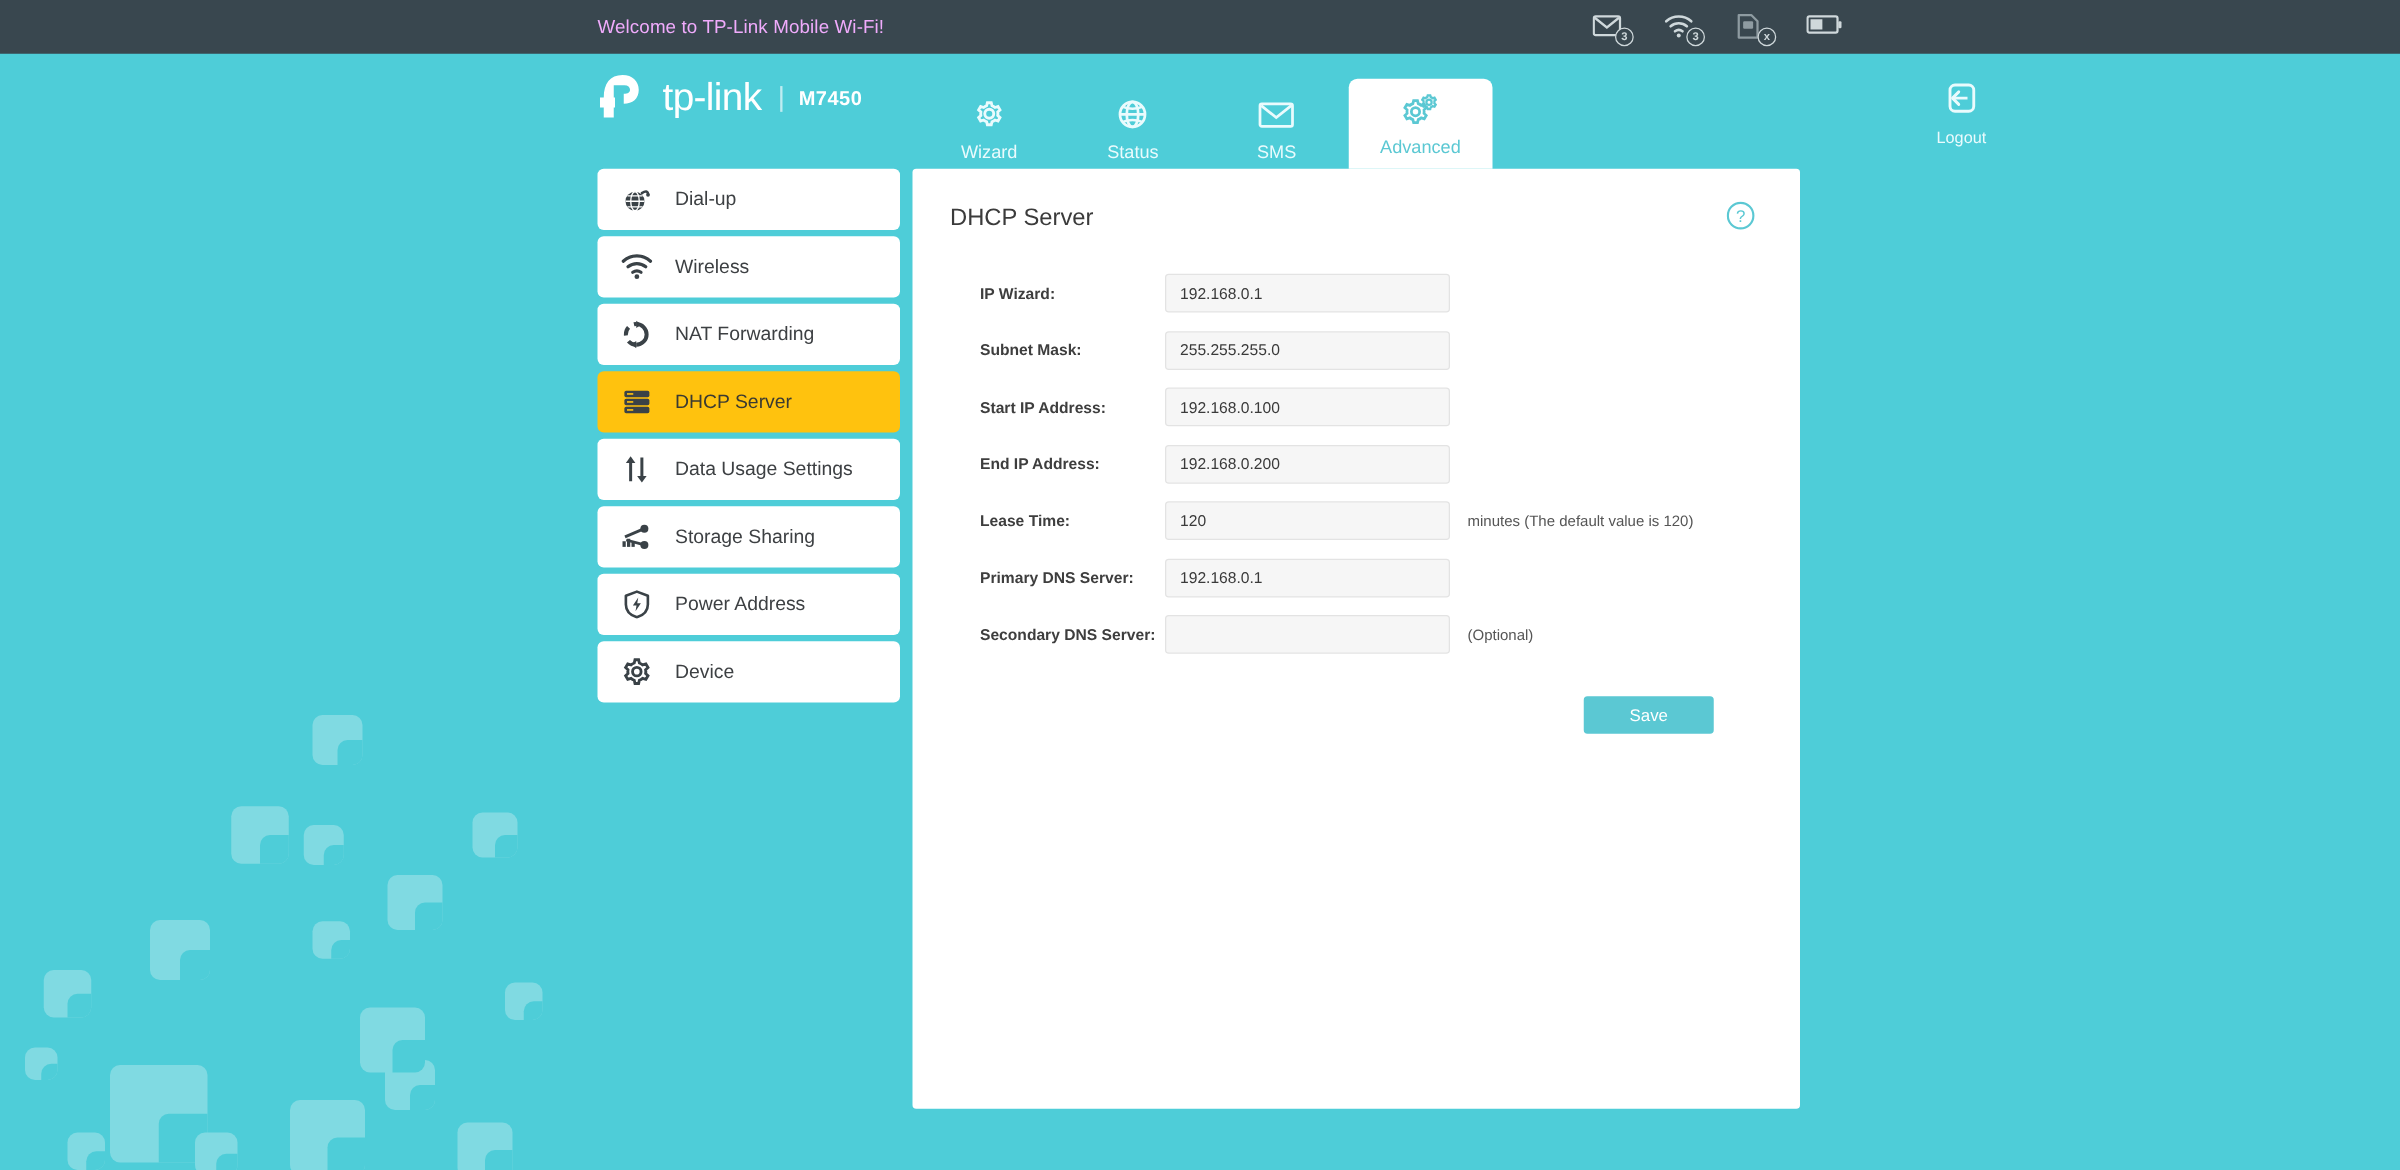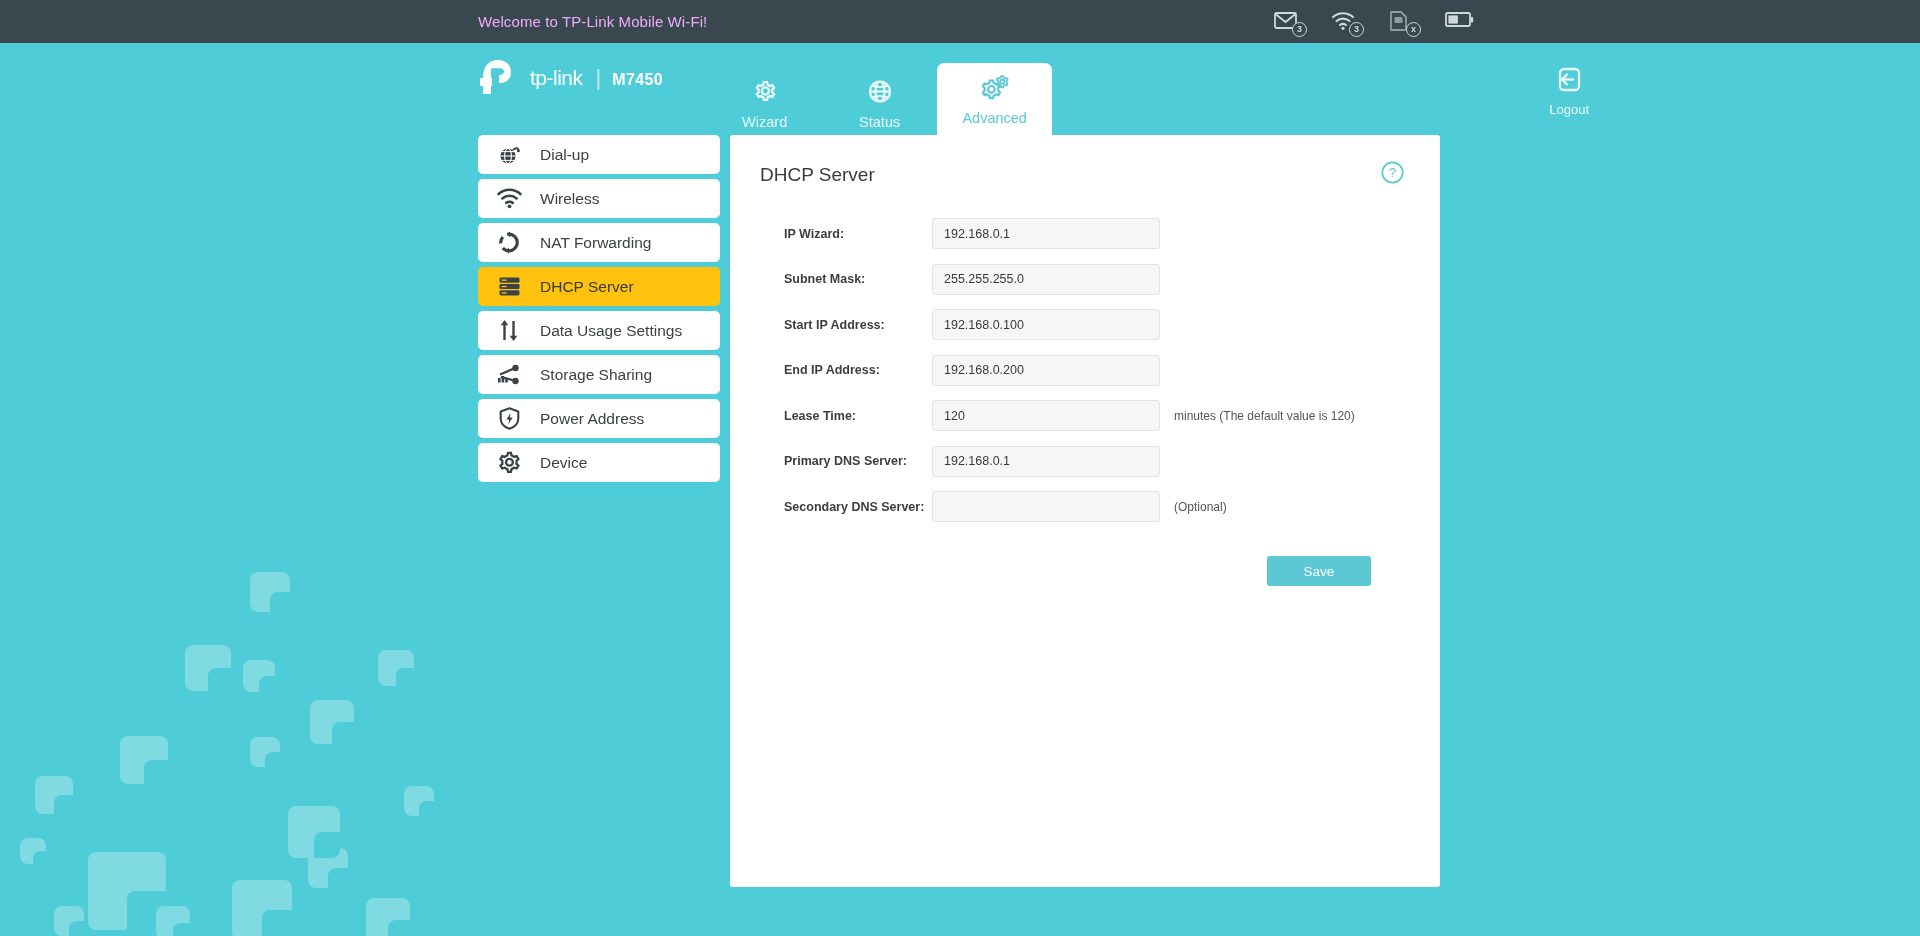--- a/index.html
+++ b/index.html
@@ -65,21 +65,21 @@
     padding-left: 478px;
   }
   #logo-area {
     display: flex; align-items: center;
     height: 92px;
     margin-bottom: 0;
     padding-bottom: 22px;
   }
   #logo-mark { width: 46px; height: 40px; margin-right: 6px; }
   #logo-word {
-    font-size: 21px; color: #fff; font-weight: 500;
+    font-size: 31px; color: #fff; font-weight: 500;
     letter-spacing: -.5px;
   }
   #logo-sep {
     color: #BFECF1; font-size: 22px; margin: 0 11px 0 13px; font-weight: 300;
   }
   #model {
     color: #fff; font-size: 16px; font-weight: bold; letter-spacing: .4px;
     padding-top: 3px;
   }
   #nav {
@@ -113,21 +113,21 @@
   #content {
     position: relative; z-index: 5;
     display: flex;
     padding-left: 478px;
     align-items: flex-start;
   }
 
   
   #sidebar { width: 242px; flex: 0 0 242px; }
   .menu-item {
-    height: 39px;
+    height: 49px;
     background: #fff;
     border-radius: 5px;
     display: flex; align-items: center;
     margin-bottom: 5px;
     cursor: pointer;
     color: #3B3B3B;
   }
   .menu-item .m-icon {
     width: 62px; display: flex; justify-content: center; align-items: center;
     color: #3A4247;
@@ -282,20 +282,29 @@
           <circle cx="14" cy="13.5" r="10" fill="none" stroke="currentColor" stroke-width="2.2"></circle>
           <ellipse cx="14" cy="13.5" rx="4.6" ry="10" fill="none" stroke="currentColor" stroke-width="2.2"></ellipse>
           <line x1="4" y1="13.5" x2="24" y2="13.5" stroke="currentColor" stroke-width="2.2"></line>
           <path d="M6.2 7.5 Q14 10.5 21.8 7.5" fill="none" stroke="currentColor" stroke-width="1.9"></path>
           <path d="M6.2 19.5 Q14 16.5 21.8 19.5" fill="none" stroke="currentColor" stroke-width="1.9"></path>
         </svg>
       </span>
       <span class="nav-label">Status</span>
     </div>
 
+    <div class="nav-tab">
+      <span class="nav-icon">
+        <svg width="30" height="26" viewBox="0 0 30 26">
+          <rect x="2" y="4" width="26" height="18" rx="1.5" fill="none" stroke="currentColor" stroke-width="2.2"></rect>
+          <polyline points="3,5.5 15,15 27,5.5" fill="none" stroke="currentColor" stroke-width="2.2"></polyline>
+        </svg>
+      </span>
+      <span class="nav-label">SMS</span>
+    </div>
 
     <div class="nav-tab active">
       <span class="nav-icon">
         <svg width="32" height="28" viewBox="0 0 32 28">
           <path fill="none" stroke="currentColor" stroke-width="2.2" d="M11.5 6.5 L14 6.5 L14.6 8.9 A8 8 0 0 1 17 10.3 L19.4 9.5 L21 12.2 L19.2 13.9 A8 8 0 0 1 19.2 16.7 L21 18.4 L19.4 21.1 L17 20.3 A8 8 0 0 1 14.6 21.7 L14 24.1 L10.9 24.1 L10.3 21.7 A8 8 0 0 1 7.9 20.3 L5.5 21.1 L3.9 18.4 L5.7 16.7 A8 8 0 0 1 5.7 13.9 L3.9 12.2 L5.5 9.5 L7.9 10.3 A8 8 0 0 1 10.3 8.9 L10.9 6.5 Z"></path>
           <circle cx="12.4" cy="15.3" r="3.3" fill="none" stroke="currentColor" stroke-width="2.2"></circle>
           <path fill="none" stroke="currentColor" stroke-width="1.8" d="M22.6 2.2 L24.2 2.2 L24.6 3.7 A5 5 0 0 1 26.1 4.6 L27.6 4.1 L28.6 5.8 L27.5 6.9 A5 5 0 0 1 27.5 8.6 L28.6 9.7 L27.6 11.4 L26.1 10.9 A5 5 0 0 1 24.6 11.8 L24.2 13.3 L22.2 13.3 L21.8 11.8 A5 5 0 0 1 20.3 10.9 L18.8 11.4 L17.8 9.7 L18.9 8.6 A5 5 0 0 1 18.9 6.9 L17.8 5.8 L18.8 4.1 L20.3 4.6 A5 5 0 0 1 21.8 3.7 L22.2 2.2 Z"></path>
           <circle cx="23.2" cy="7.7" r="2.1" fill="none" stroke="currentColor" stroke-width="1.8"></circle>
         </svg>
       </span>

